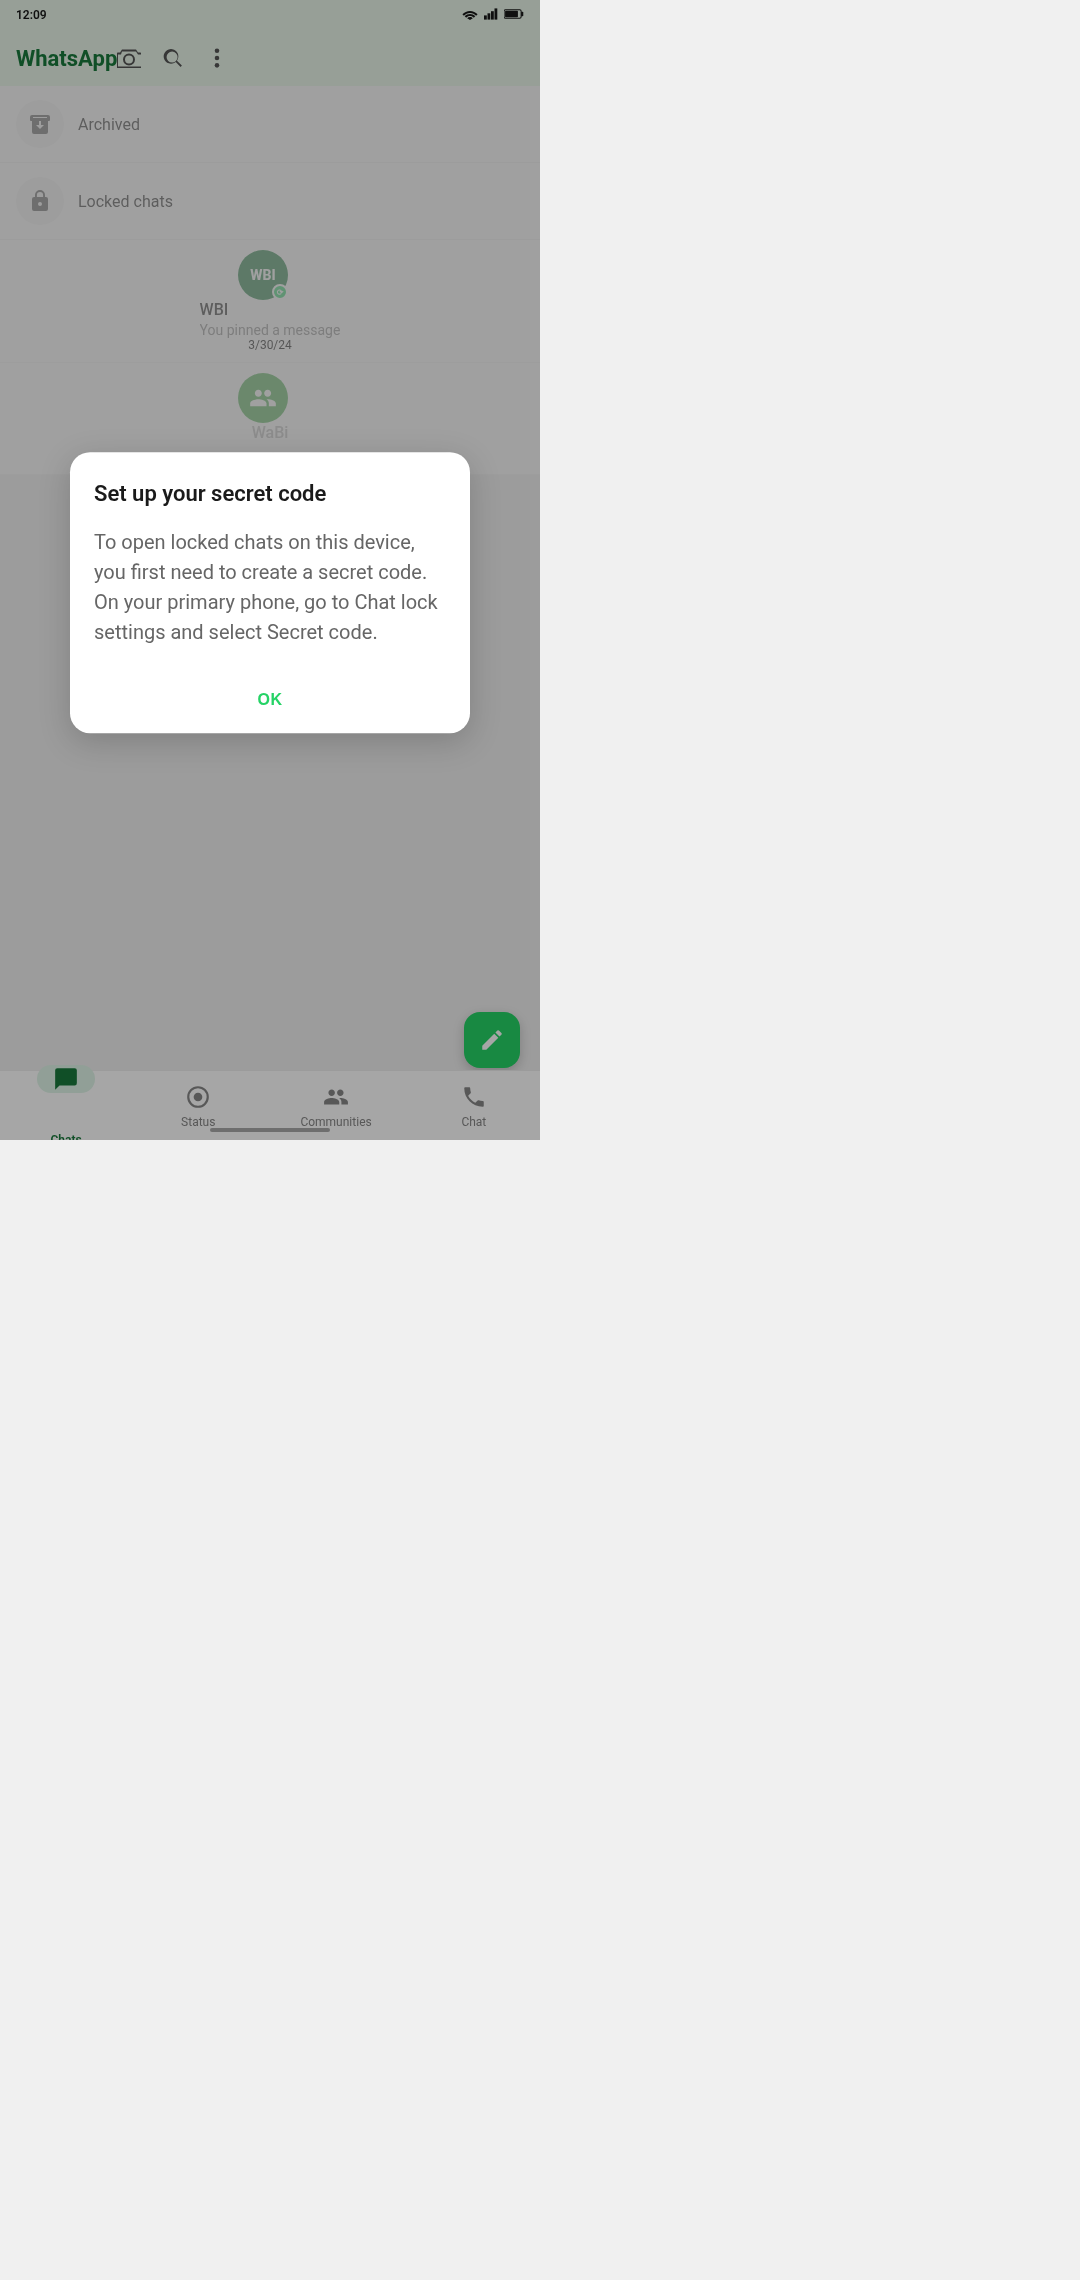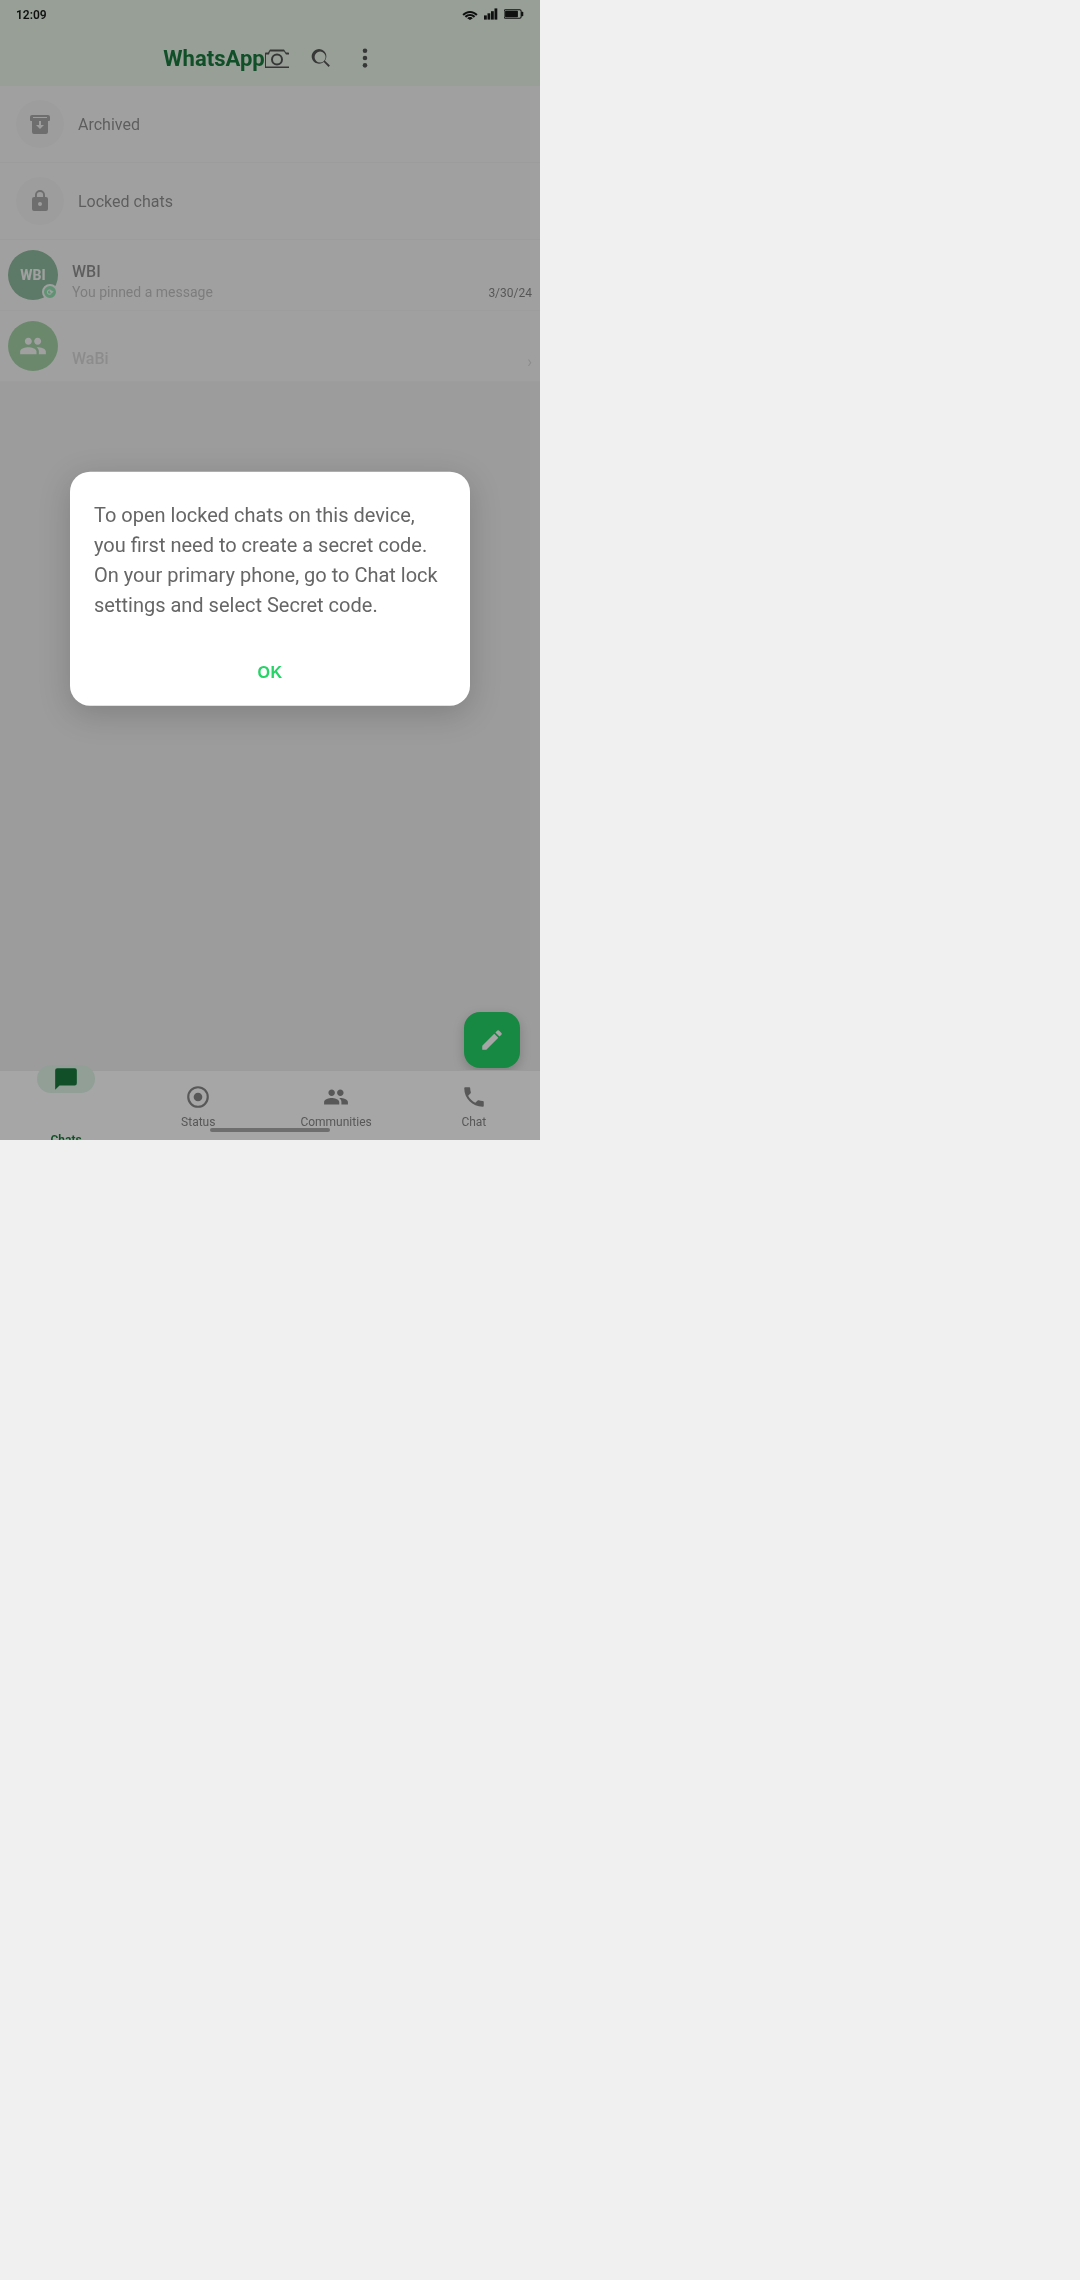--- a/index.html
+++ b/index.html
@@ -37,22 +37,22 @@
       font-size: 12px;
       color: #1a1a1a;
     }
 
     
     .app-bar {
       background: #e8f5e9;
       height: 56px;
       display: flex;
       align-items: center;
-      justify-content: center;
-      padding: 0 8px;
+      justify-content: flex-start;
+      padding: 0 16px;
     }
     .app-title {
       font-size: 22px;
       font-weight: 700;
       color: #1a7a3c;
     }
     .app-bar-icons {
       display: flex;
       gap: 20px;
       align-items: center;
@@ -90,25 +90,26 @@
       flex-shrink: 0;
     }
     .special-label {
       font-size: 16px;
       color: #1a1a1a;
     }
 
     
     .chat-item {
       display: flex;
-      align-items: flex-end;
+      align-items: center;
       padding: 10px 8px;
       border-bottom: 1px solid #f5f5f5;
       background: #fff;
       position: relative;
+      flex-direction: column;
     }
     .avatar {
       width: 50px;
       height: 50px;
       border-radius: 50%;
       background: #25d366;
       display: flex;
       align-items: center;
       justify-content: center;
       font-size: 13px;
@@ -419,20 +420,21 @@
     </div>
     <div class="chat-meta">
       <span class="chevron-icon">›</span>
     </div>
   </div>
 </div>
 
 <div class="overlay-backdrop"></div>
 
 <div class="dialog">
+  <div class="dialog-title">Set up your secret code</div>
   <div class="dialog-body">To open locked chats on this device, you first need to create a secret code. On your primary phone, go to Chat lock settings and select Secret code.</div>
   <div class="dialog-actions">
     <button class="dialog-ok-btn">OK</button>
   </div>
 </div>
 
 <div class="fab">
   <svg width="26" height="26" viewBox="0 0 24 24" fill="white">
     <path d="M3 17.25V21h3.75L17.81 9.94l-3.75-3.75L3 17.25zm17.71-10.21a1 1 0 0 0 0-1.41l-2.34-2.34a1 1 0 0 0-1.41 0l-1.83 1.83 3.75 3.75 1.83-1.83z"></path>
   </svg>

